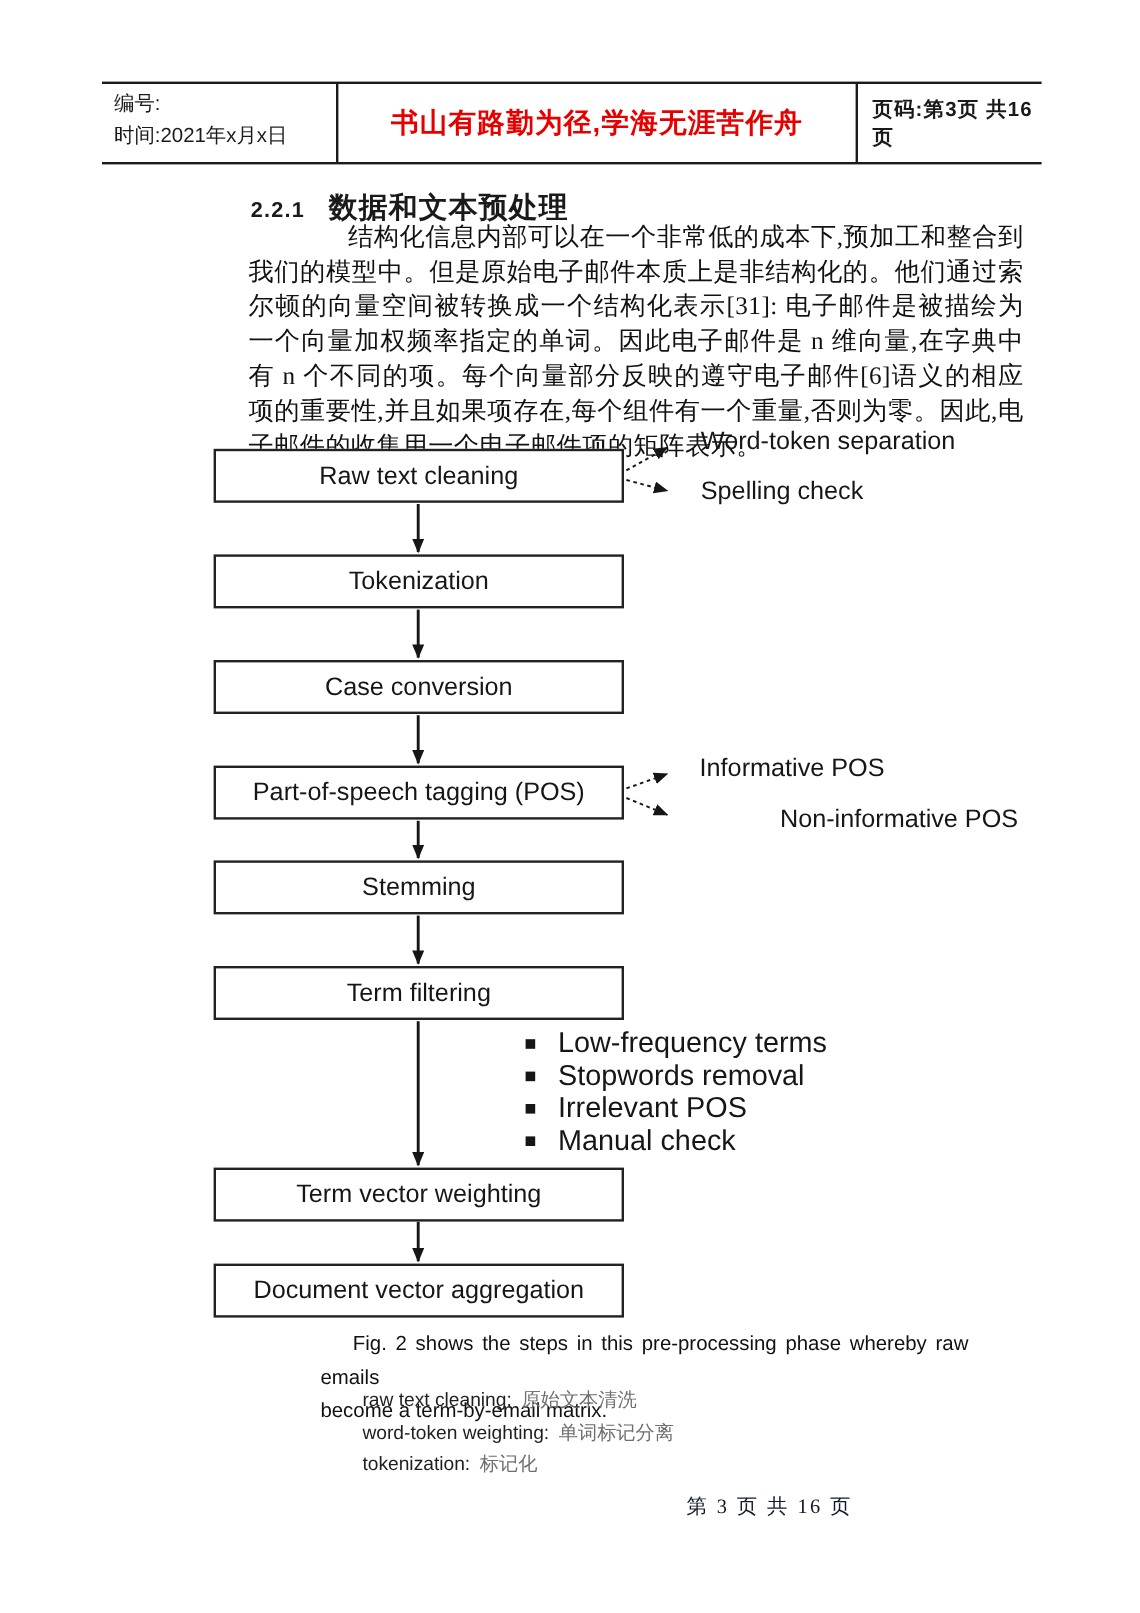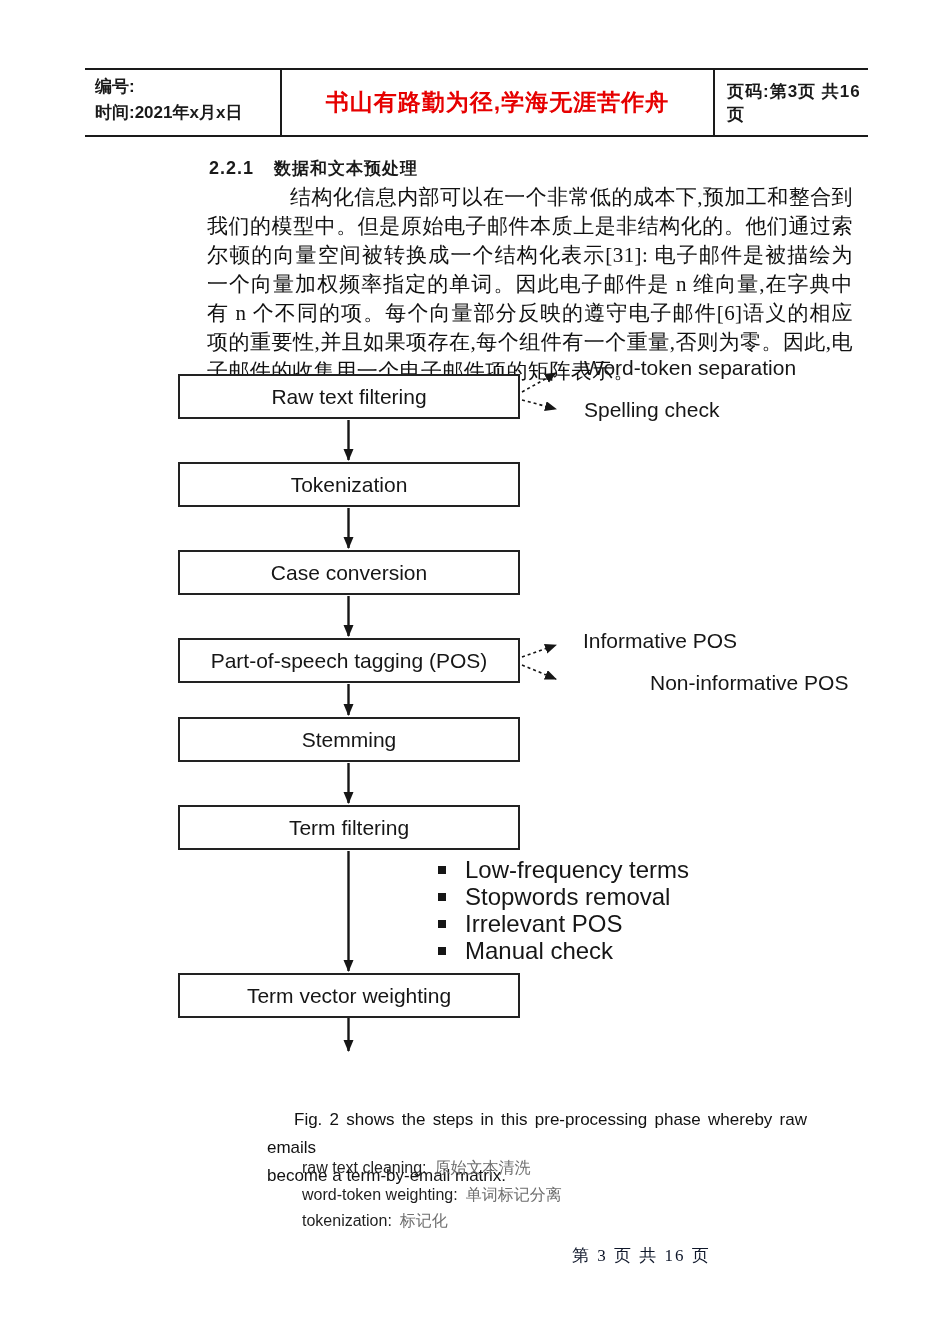--- a/index.html
+++ b/index.html
@@ -8,30 +8,30 @@
     font-family:"Liberation Sans","DejaVu Sans",sans-serif;color:#1a1a1a;
   }
   
   .hdr{
     position:absolute;left:85px;top:68px;width:783px;height:69px;
     border-top:2px solid #1a1a1a;border-bottom:2px solid #1a1a1a;
     display:flex;box-sizing:border-box;
   }
   .hdr-cell{box-sizing:border-box;height:100%;}
   .hdr-left{width:197px;border-right:2px solid #1a1a1a;padding:4px 0 2px 10px;
-    font-size:17px;font-weight:700;line-height:26px;}
+    font-size:17px;font-weight:400;line-height:26px;}
   .hdr-mid{width:433px;border-right:2px solid #1a1a1a;display:flex;align-items:center;justify-content:center;}
   .motto{font-size:23px;font-weight:700;color:#e60000;letter-spacing:1px;white-space:nowrap;}
   .hdr-right{flex:1;display:flex;align-items:center;padding-left:12px;
     font-size:17px;font-weight:700;letter-spacing:1px;}
   
   .heading{position:absolute;left:209px;top:157px;display:flex;align-items:baseline;
     font-weight:700;font-size:18px;}
   .heading .num{letter-spacing:1px;margin-right:20px;}
-  .heading .ttl{font-size:17px;letter-spacing:1px;}
+  .heading .ttl{font-size:24px;letter-spacing:1px;}
   
   .bodytext{
     position:absolute;left:207px;top:183px;width:646px;
     font-family:"Liberation Serif","DejaVu Serif",serif;
     font-size:21px;line-height:29px;text-align:justify;text-indent:83px;
     color:#111;letter-spacing:0.4px;
   }
   
   .fc-box{
     position:absolute;left:178px;width:342px;height:45px;box-sizing:border-box;
@@ -97,27 +97,28 @@
     <line x1="348.5" y1="851" x2="348.5" y2="971" stroke="#161616" stroke-width="2.4" marker-end="url(#ah)"></line>
     <line x1="348.5" y1="1018" x2="348.5" y2="1051" stroke="#161616" stroke-width="2.4" marker-end="url(#ah)"></line>
 
     <line x1="522" y1="392" x2="556" y2="373" stroke="#161616" stroke-width="1.6" stroke-dasharray="3,3" marker-end="url(#ah)"></line>
     <line x1="522" y1="400" x2="556" y2="409" stroke="#161616" stroke-width="1.6" stroke-dasharray="3,3" marker-end="url(#ah)"></line>
 
     <line x1="522" y1="657" x2="556" y2="645" stroke="#161616" stroke-width="1.6" stroke-dasharray="3,3" marker-end="url(#ah)"></line>
     <line x1="522" y1="665" x2="556" y2="679" stroke="#161616" stroke-width="1.6" stroke-dasharray="3,3" marker-end="url(#ah)"></line>
   </svg>
 
-  <div class="fc-box" style="top:374px;">Raw text filtering</div>
+  <div class="fc-box" style="top:374px;">Raw text cleaning</div>
   <div class="fc-box" style="top:462px;">Tokenization</div>
   <div class="fc-box" style="top:550px;">Case conversion</div>
   <div class="fc-box" style="top:717px;">Stemming</div>
   <div class="fc-box" style="top:638px;">Part-of-speech tagging (POS)</div>
   <div class="fc-box" style="top:805px;">Term filtering</div>
   <div class="fc-box" style="top:973px;">Term vector weighting</div>
+  <div class="fc-box" style="top:1053px;">Document vector aggregation</div>
 
   <div class="branch-label" style="left:584px;top:356px;">Word-token separation</div>
   <div class="branch-label" style="left:584px;top:398px;">Spelling check</div>
   <div class="branch-label" style="left:583px;top:629px;">Informative POS</div>
   <div class="branch-label" style="left:606px;top:671px;margin-left:44px;">Non-informative POS</div>
 
   <div class="fc-bullets">
     <div class="fc-bullet">
         <span class="sq"></span>
         <span>Low-frequency terms</span>

